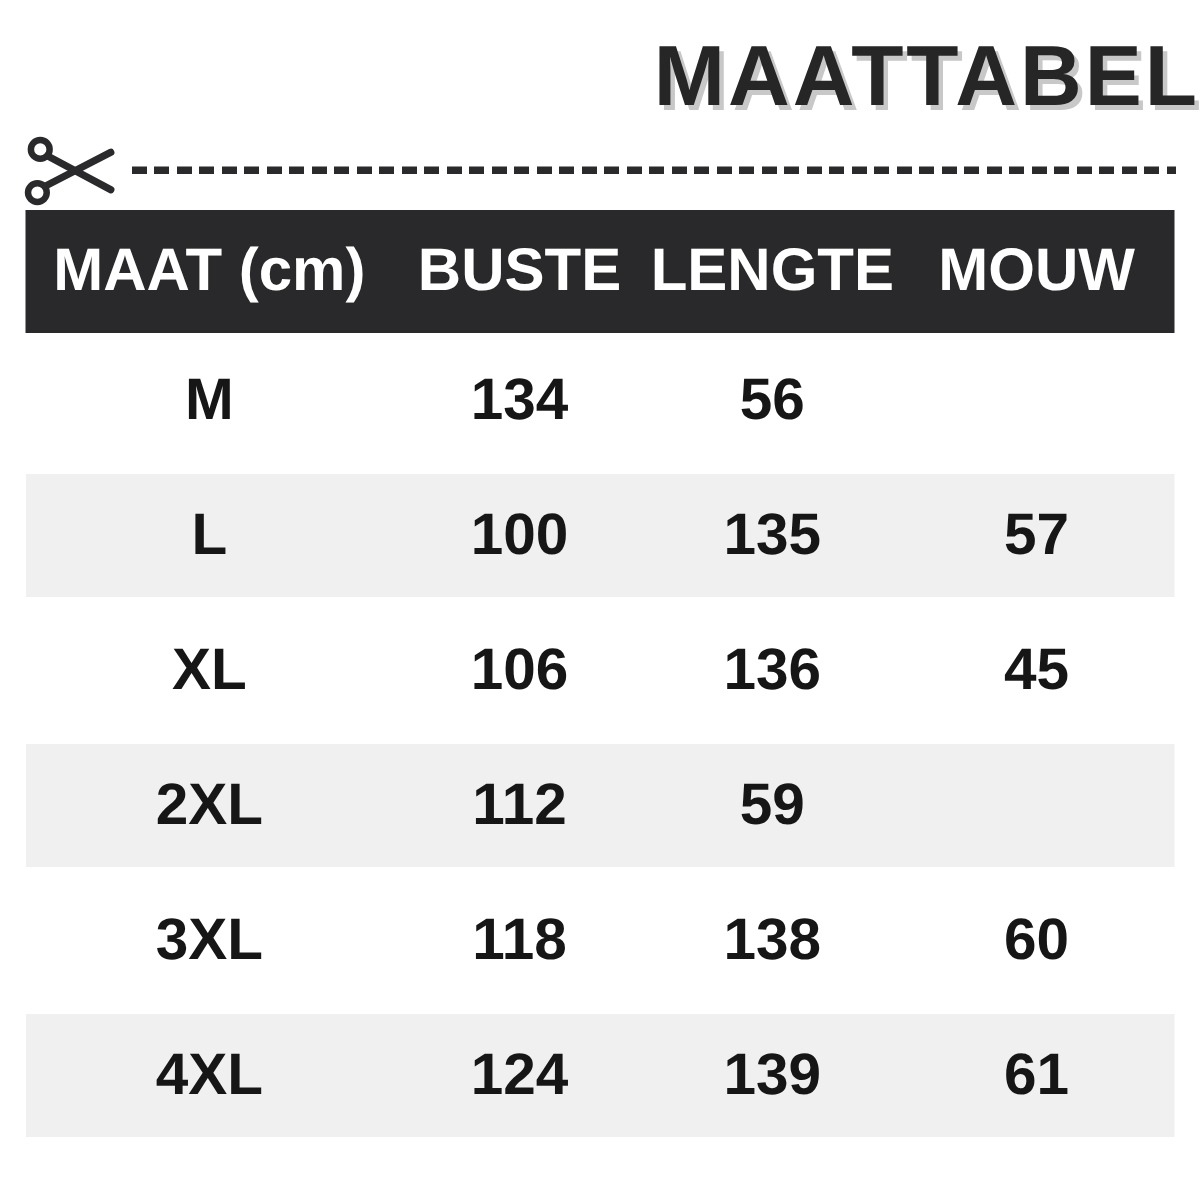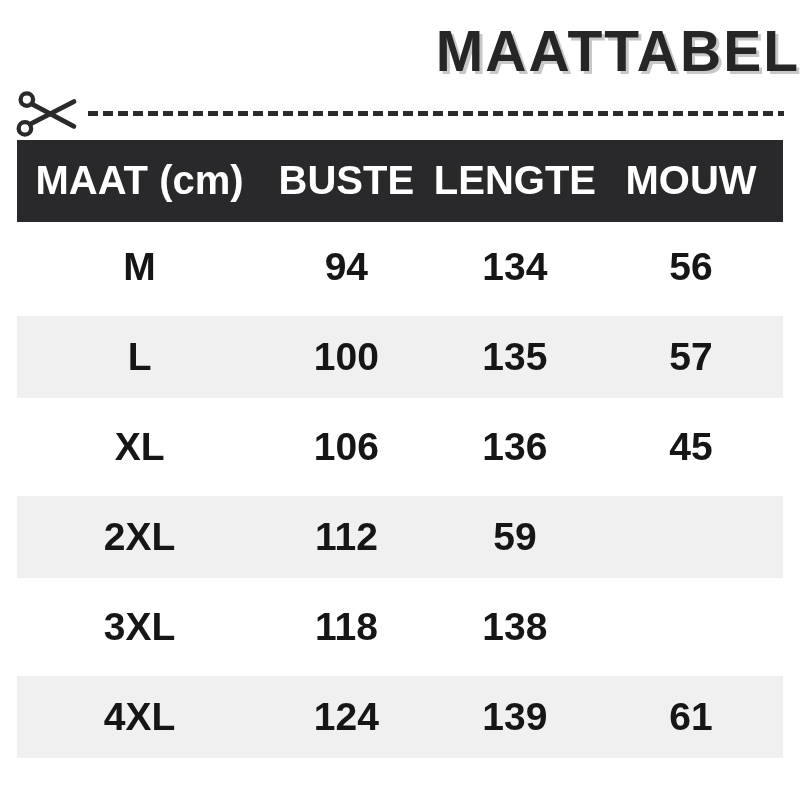--- a/index.html
+++ b/index.html
@@ -91,21 +91,20 @@
 
   <div class="thead">
     <div class="cell">MAAT (cm)</div>
     <div class="cell">BUSTE</div>
     <div class="cell">LENGTE</div>
     <div class="cell">MOUW</div>
   </div>
 
   <div class="trow">
     <div class="cell">M</div>
-    <div class="cell">94</div>
     <div class="cell">134</div>
     <div class="cell">56</div>
   </div>
 
   <div class="trow alt">
     <div class="cell">L</div>
     <div class="cell">100</div>
     <div class="cell">135</div>
     <div class="cell">57</div>
   </div>
@@ -120,20 +119,21 @@
   <div class="trow alt">
     <div class="cell">2XL</div>
     <div class="cell">112</div>
     <div class="cell">59</div>
   </div>
 
   <div class="trow">
     <div class="cell">3XL</div>
     <div class="cell">118</div>
     <div class="cell">138</div>
+    <div class="cell">60</div>
   </div>
 
   <div class="trow alt">
     <div class="cell">4XL</div>
     <div class="cell">124</div>
     <div class="cell">139</div>
     <div class="cell">61</div>
   </div>
 
 </div>

